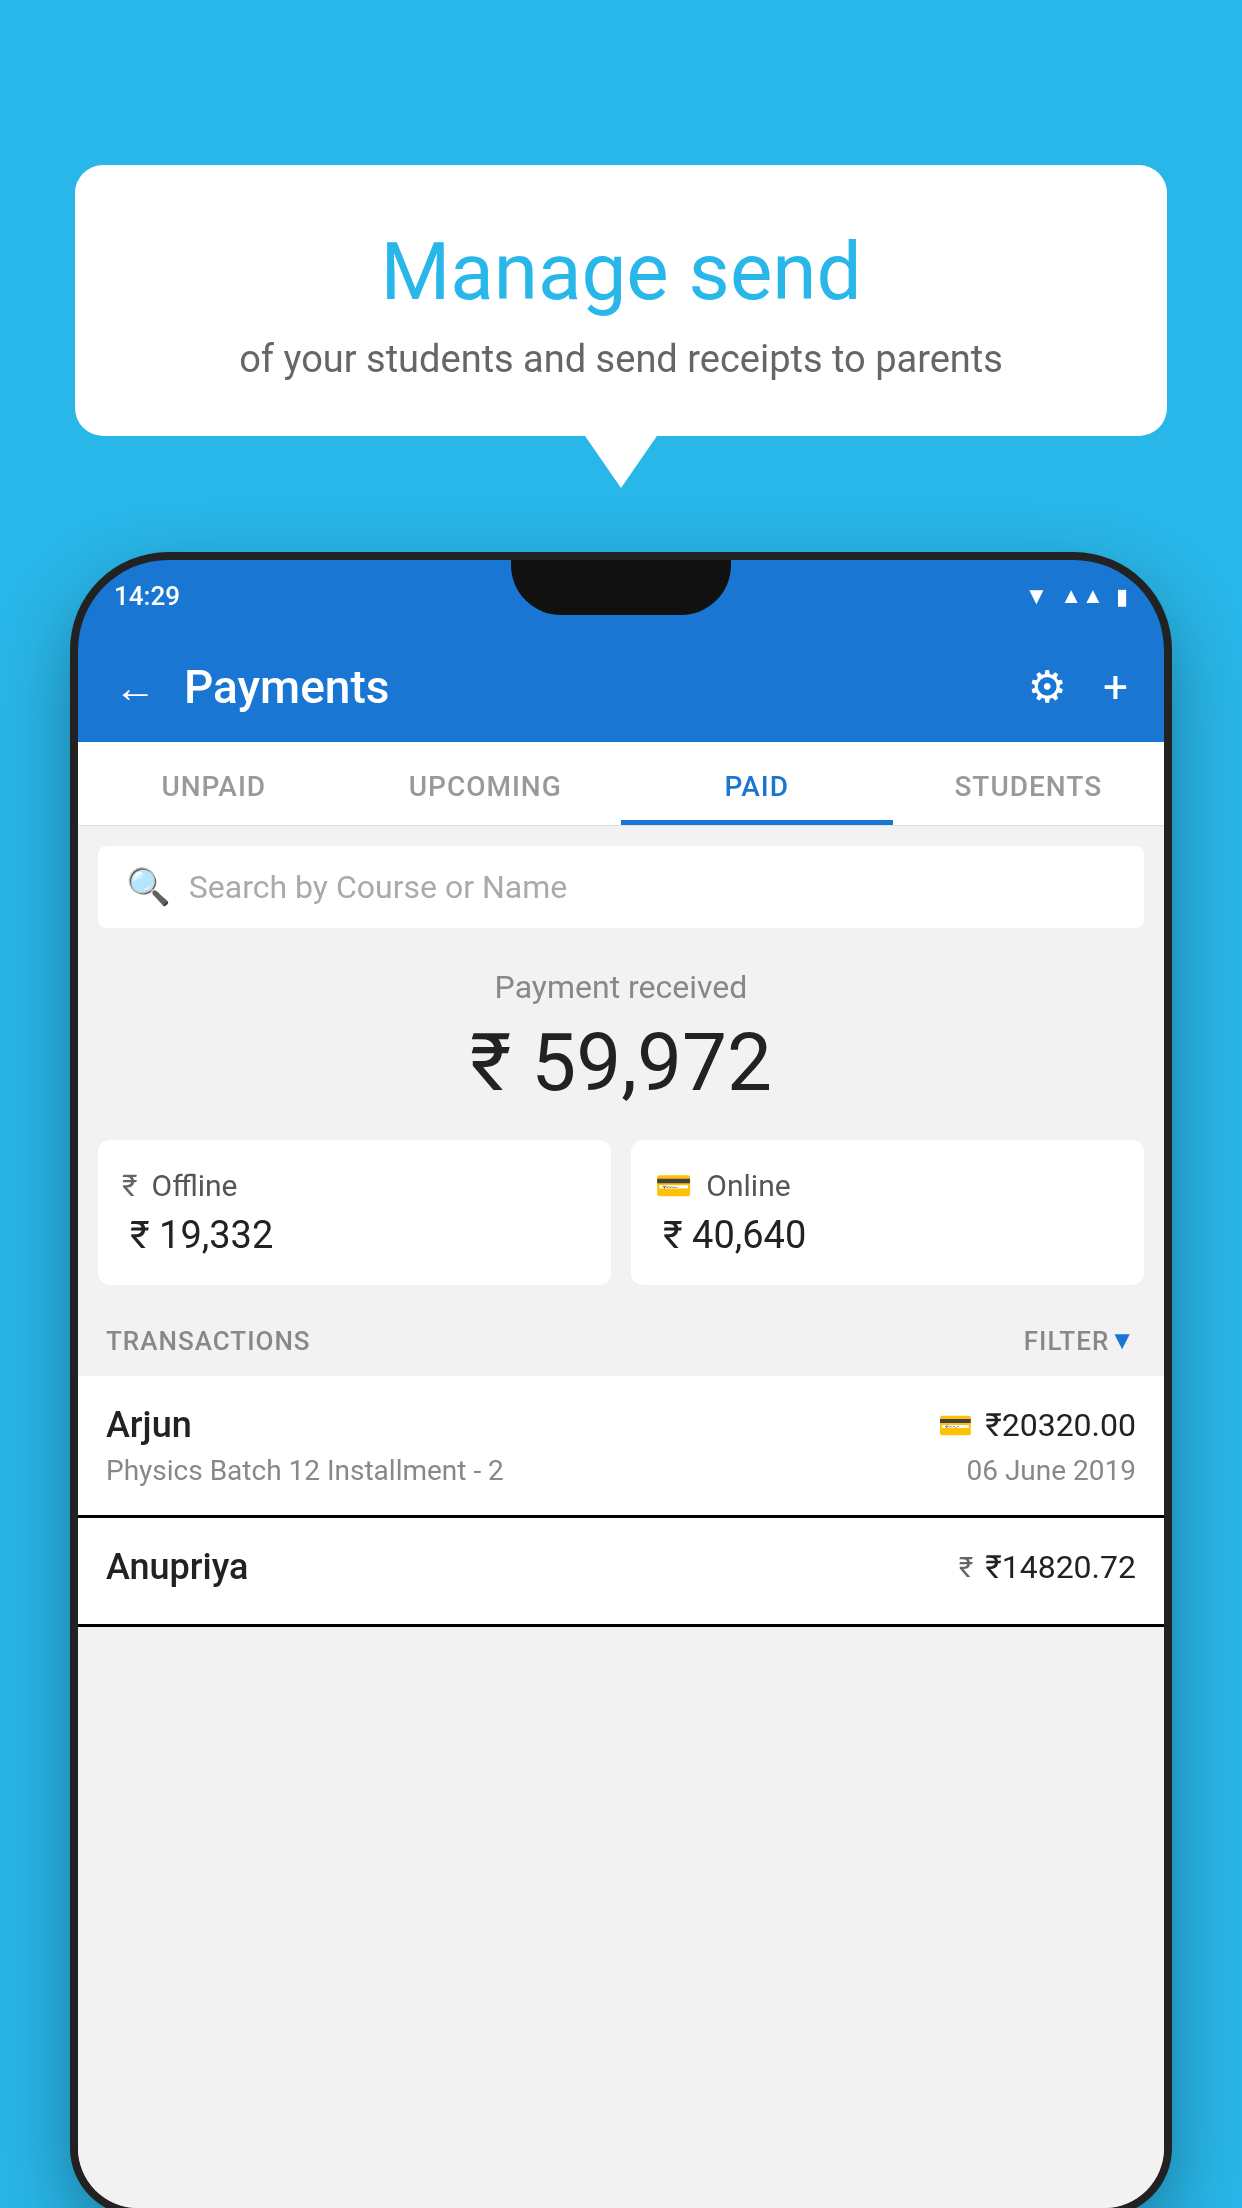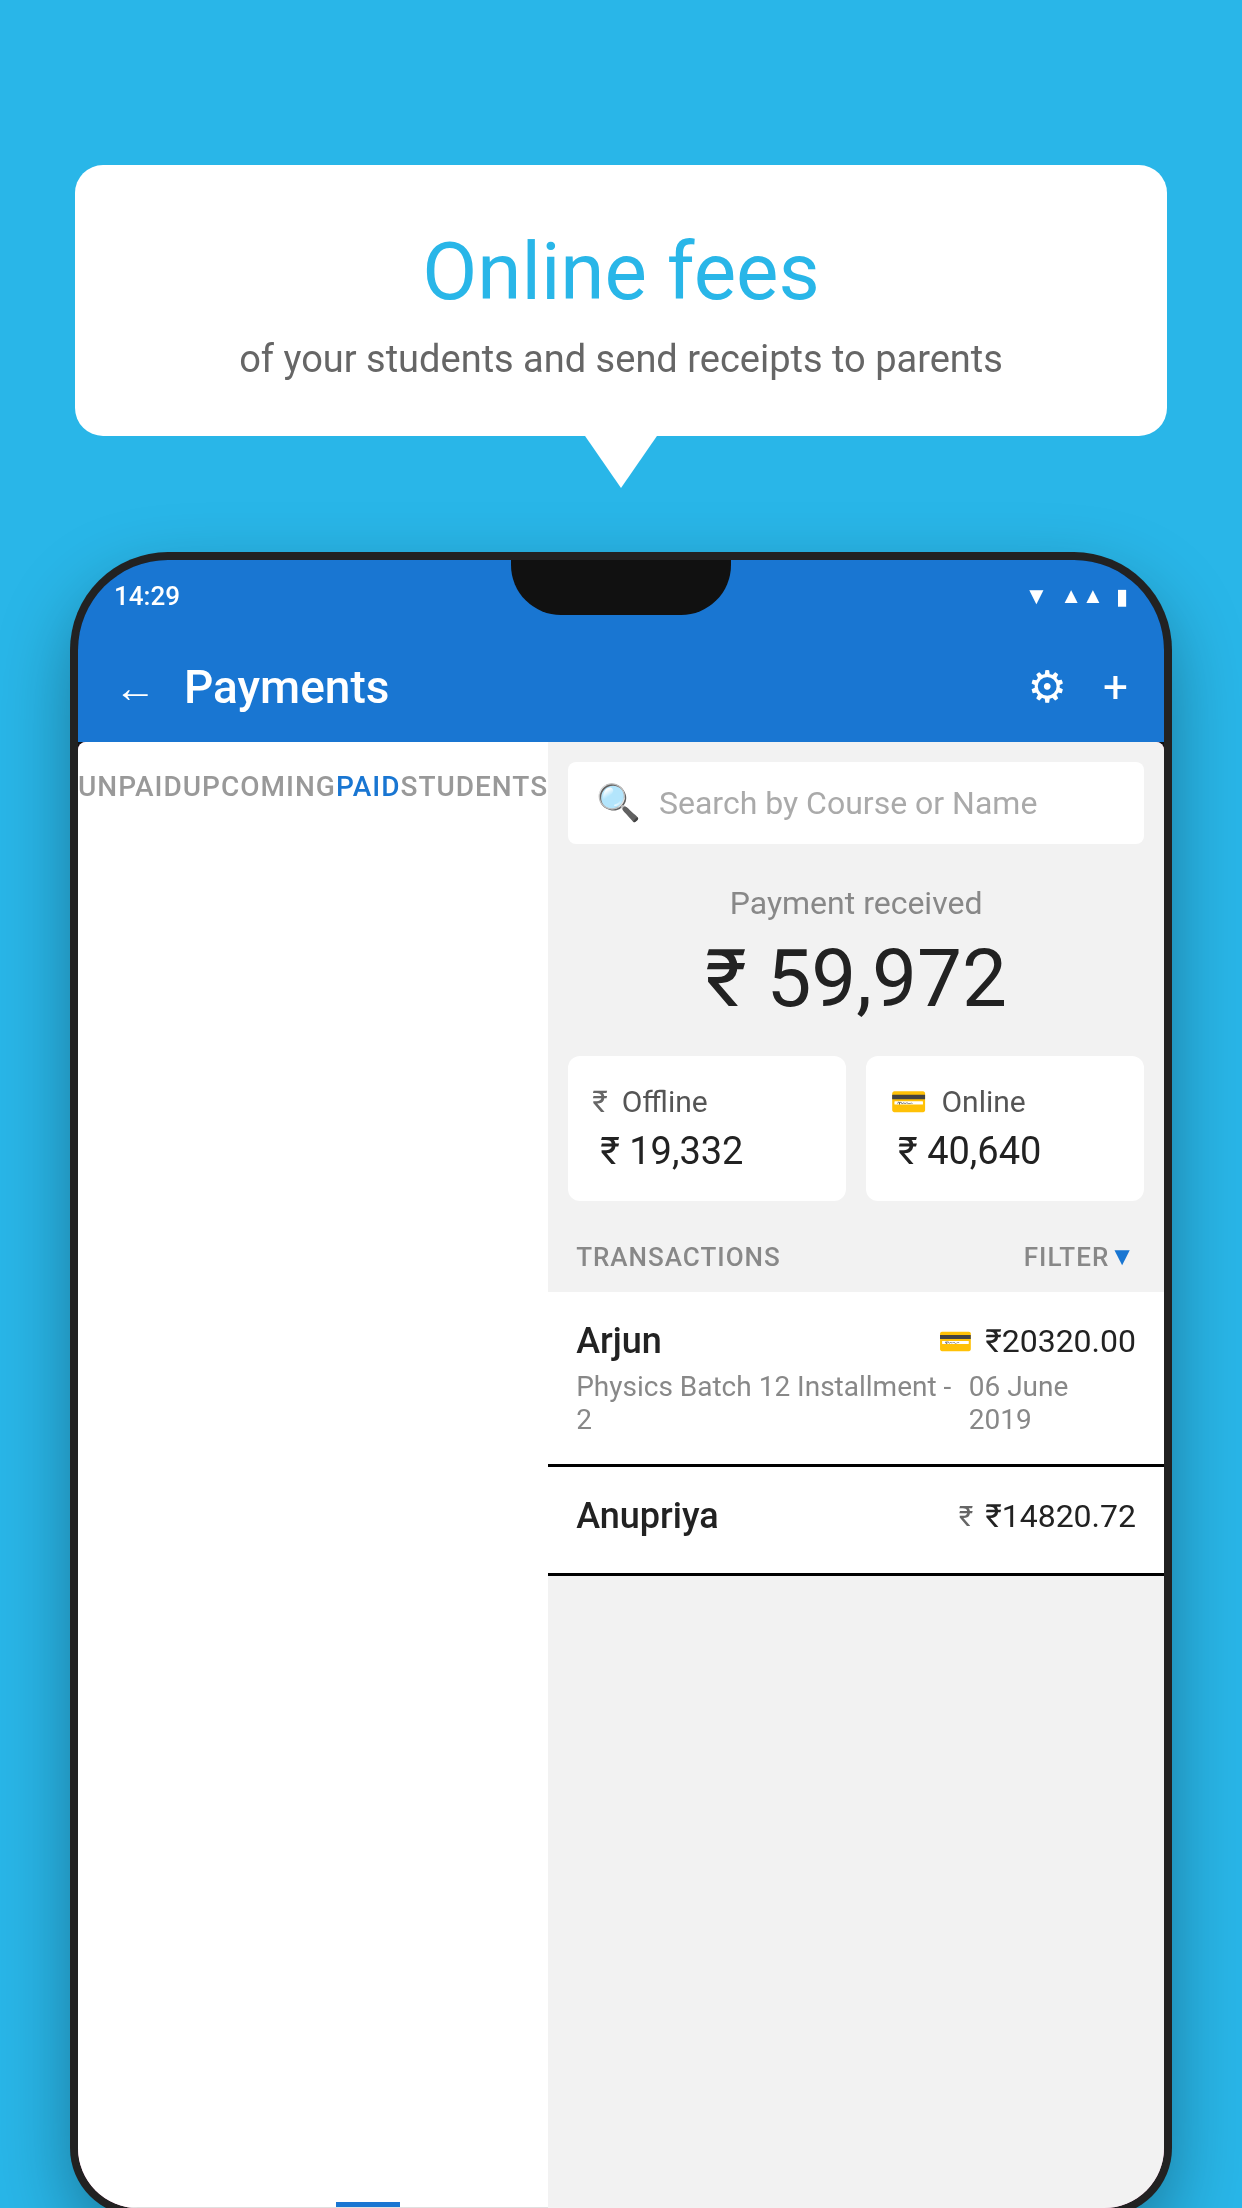--- a/index.html
+++ b/index.html
@@ -324,30 +324,30 @@
     .transaction-date {
       font-size: 28px;
       color: #888;
     }
 
     
     .phone-screen {
       background: #f9a8d4;
       height: calc(100% - 182px);
       display: flex;
-      flex-direction: row;
-      border-radius: 8px;
+      flex-direction: column;
+      border-radius: 0;
       overflow: hidden;
     }
   </style>
 </head>
 <body>
 
 <div class="speech-bubble">
-  <div class="bubble-title">Online fees</div>
+  <div class="bubble-title">Manage send</div>
   <div class="bubble-subtitle">of your students and send receipts to parents</div>
 </div>
 
 <div class="phone-frame">
 
   <div class="phone-status-bar">
     <span class="status-time">14:29</span>
     <div class="status-icons">
       <span style="color:white;font-size:24px;">▼</span>
       <span style="color:white;font-size:22px;">▲▲</span>

